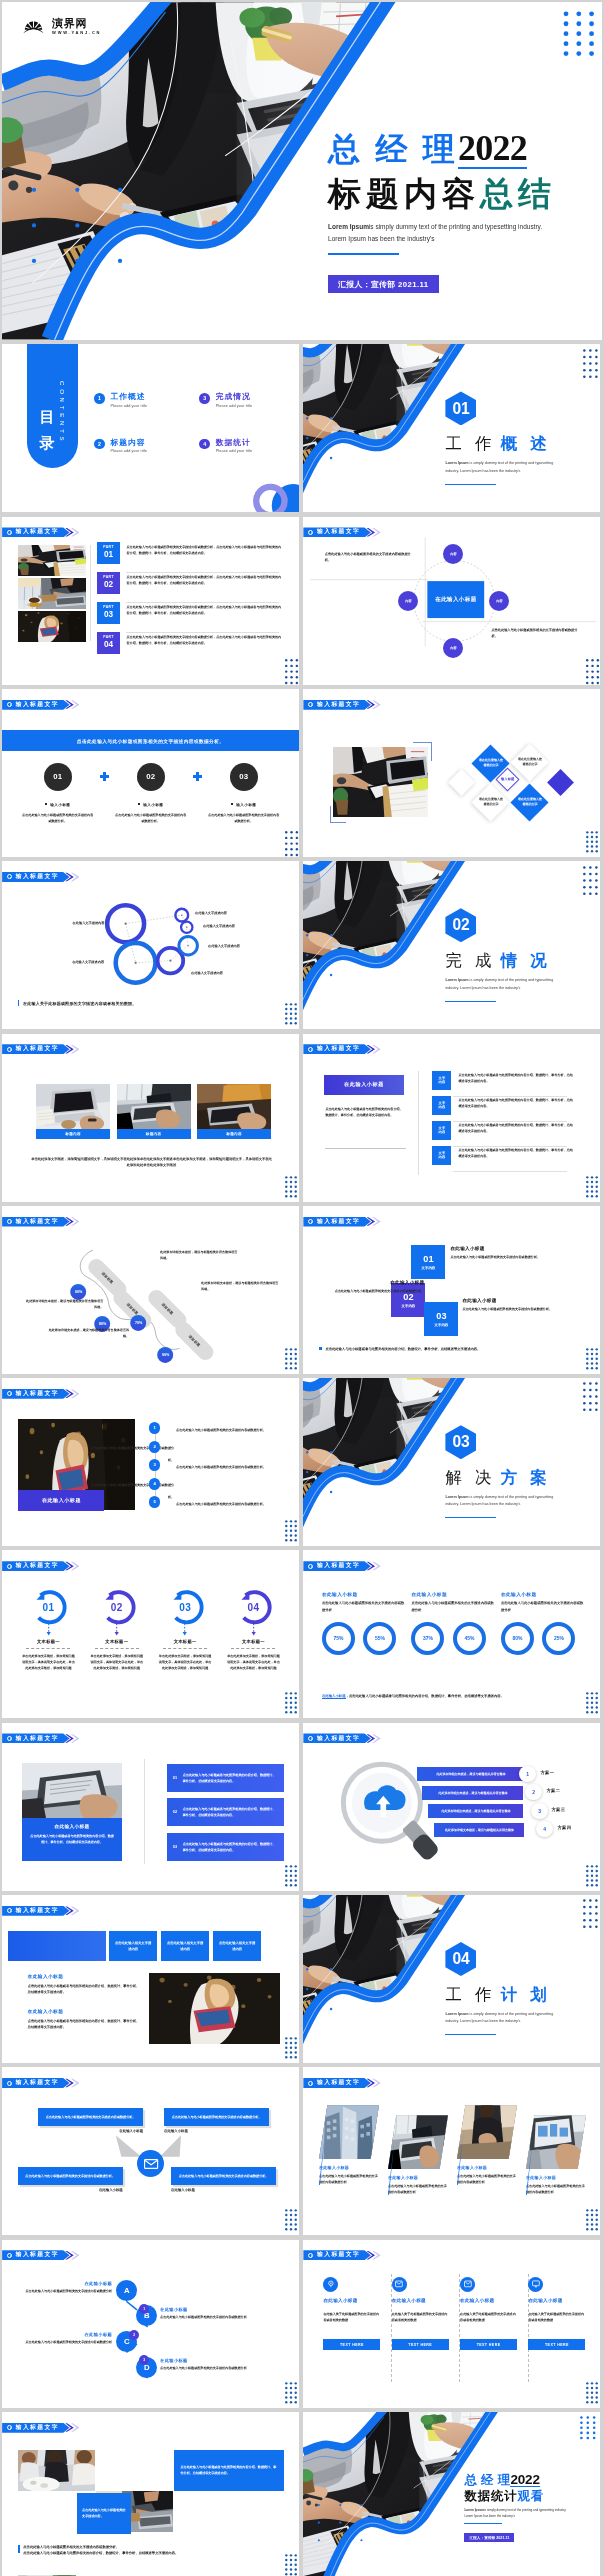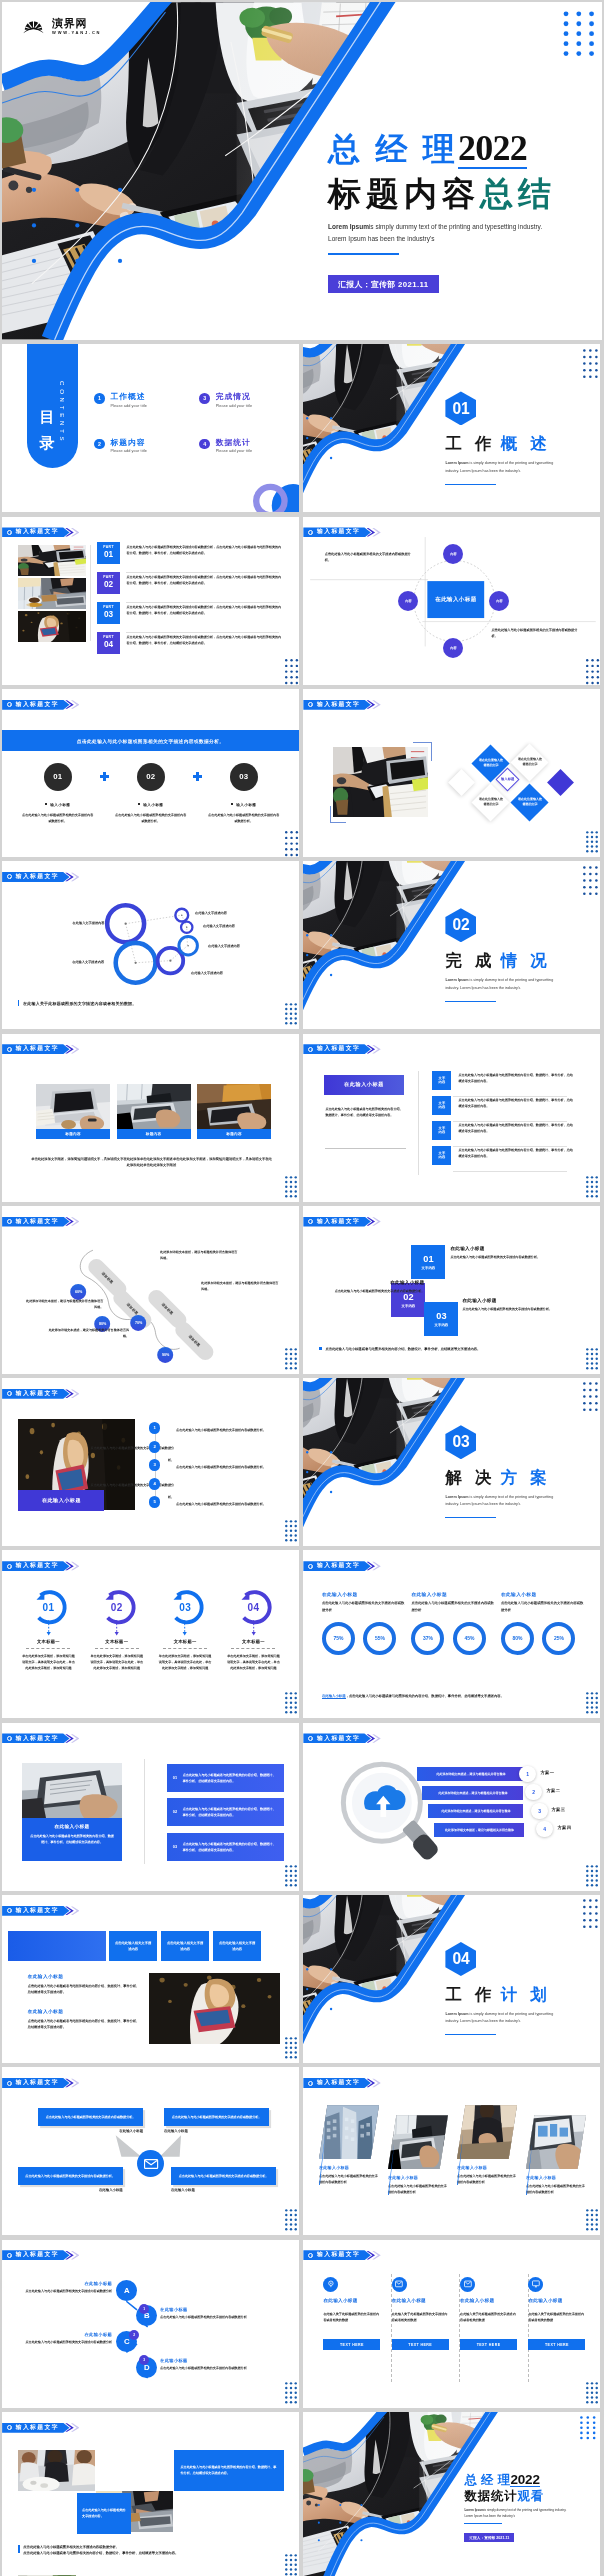--- a/index.html
+++ b/index.html
@@ -45,21 +45,21 @@
 
 .pill{width:47px;height:15.6px;border-radius:7.8px;background:#dcdcdc;transform:rotate(45deg);display:flex;align-items:center;justify-content:center}
 .pill-txt{font-size:3.4px;font-weight:700;color:#3a3a3a;letter-spacing:0.3px}
 .pct{width:16.4px;height:16.4px;border-radius:50%;background:linear-gradient(135deg,#1f6fe4,#3a43d8);color:#fff;font-size:3.7px;font-weight:700;display:flex;align-items:center;justify-content:center;transform:rotate(45deg)}
 .pct span{transform:rotate(-45deg)}
 
 .hexnum{width:31px;height:34px;background:#1070ee;display:flex;align-items:center;justify-content:center;
   clip-path:polygon(50% 0,100% 26%,100% 74%,50% 100%,0 74%,0 26%)}
 .hexnum span{color:#fff;font-size:15.6px;font-weight:700;line-height:1;letter-spacing:-0.4px}
 .sec-h{display:flex;align-items:baseline;margin-top:10px}
-.sec-h .a{font-size:16.4px;font-weight:700;color:#1a1a1a;letter-spacing:4.3px;line-height:1}
+.sec-h .a{font-size:16.4px;font-weight:400;color:#1a1a1a;letter-spacing:4.3px;line-height:1}
 .sec-h .b{font-size:16.4px;font-weight:700;color:#1070ee;letter-spacing:4.3px;line-height:1;margin-left:5px}
 .sec-p{font-size:3.7px;color:#3d3d3d;line-height:2;margin-top:8.5px}
 .sec-rule{width:51px;height:1.1px;background:#1070ee;margin-top:8.5px}
 
 </style>
 </head>
 <body>
 
 <div class="page" id="page">
 

